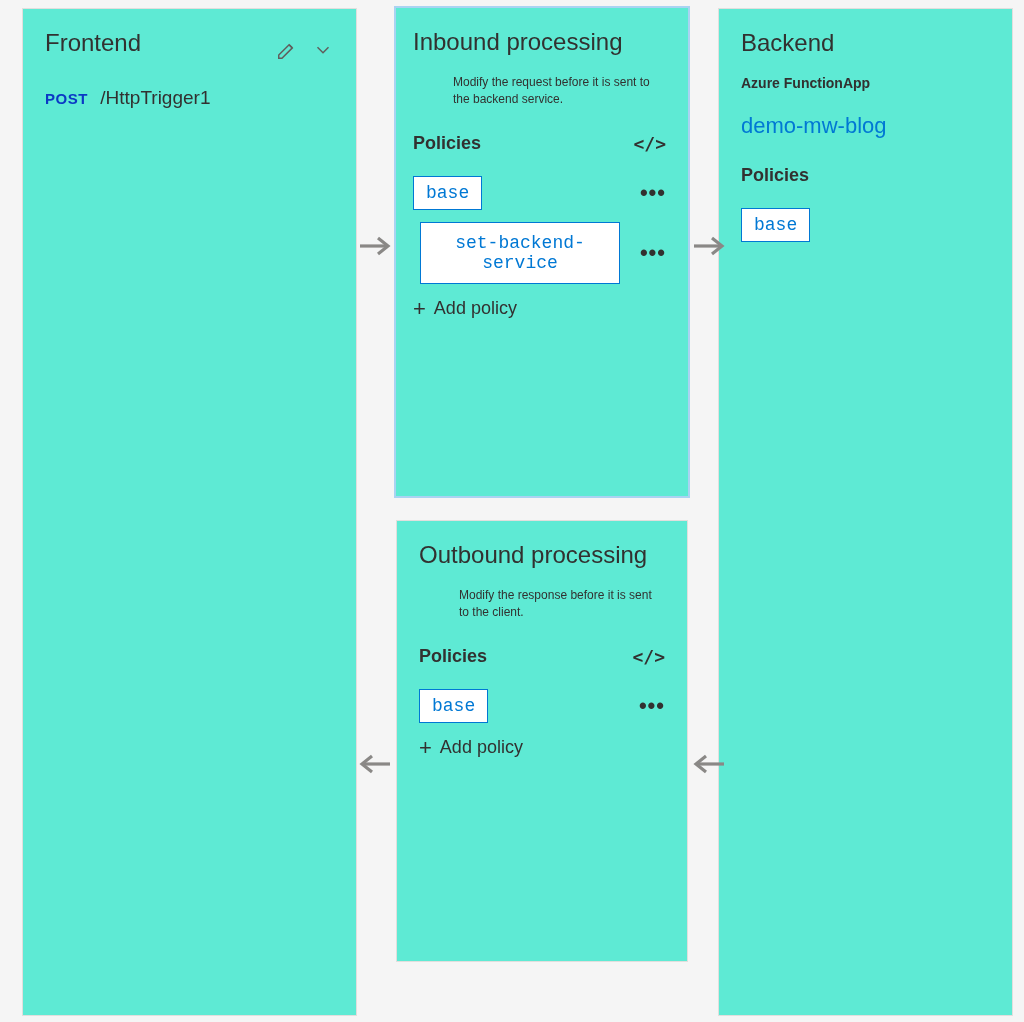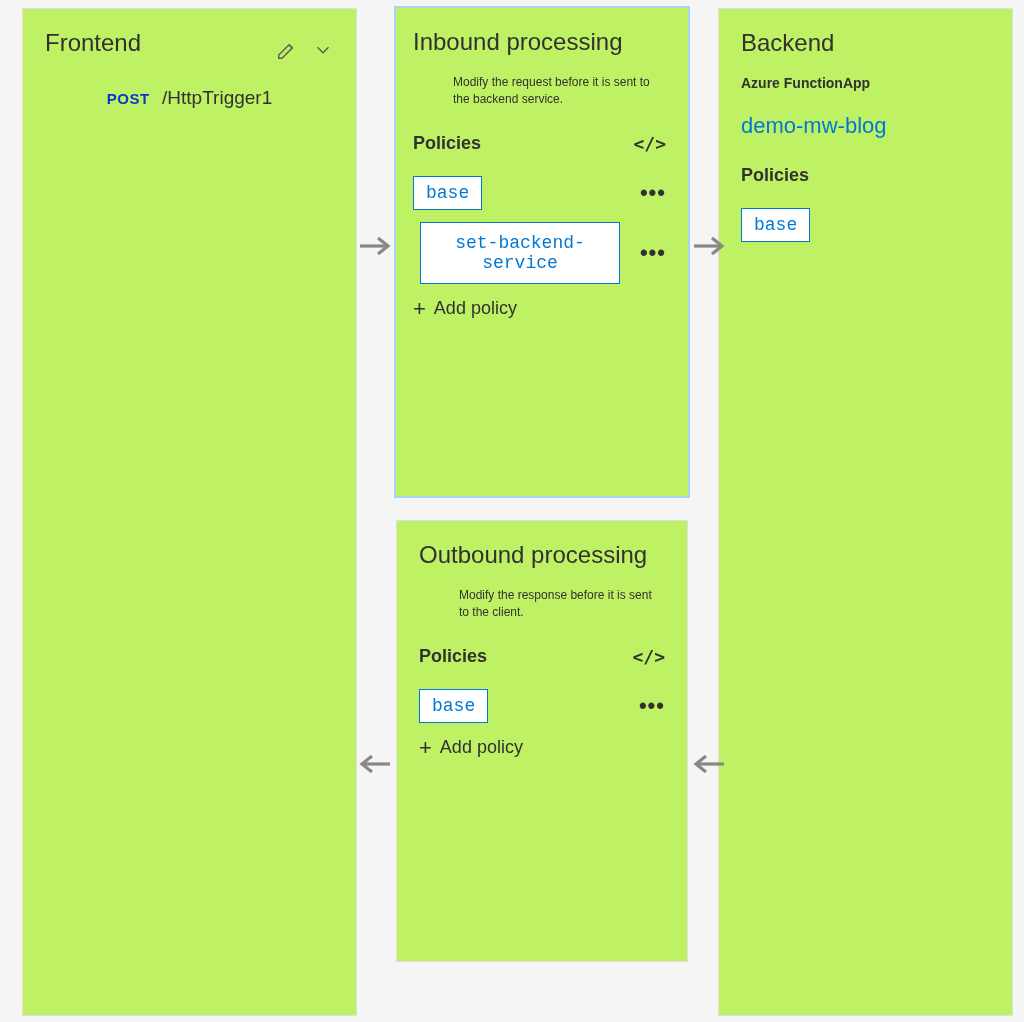--- a/index.html
+++ b/index.html
@@ -7,21 +7,21 @@
     font-family: "Segoe UI", -apple-system, BlinkMacSystemFont, sans-serif;
     background: #f5f5f5;
     width: 1024px;
     height: 1022px;
     font-size: 16px;
     color: #323130;
     position: relative;
   }
   .panel {
     position: absolute;
-    background: #bef264;
+    background: #5eead4;
     border: 1px solid #e1dfdd;
     padding: 20px 22px;
   }
   .panel.selected { border: 2px solid #a9d3f2; padding-left: 17px; }
   .panel-title {
     font-size: 24px;
     font-weight: 400;
     color: #323130;
     margin-bottom: 18px;
   }
@@ -47,21 +47,21 @@
     display: inline-block;
   }
   .policy-chip.wide { width: 200px; padding: 10px 12px; margin-left: 7px; }
   .ellipsis { font-size: 22px; font-weight: 700; letter-spacing: 1px; color: #323130; cursor: pointer; line-height: 1; }
 
   .add-policy { display: flex; align-items: center; gap: 8px; font-size: 18px; color: #323130; cursor: pointer; margin-top: 14px; }
   .add-policy .plus { font-size: 22px; font-weight: 300; line-height:1; }
 
   .method-badge { color: #0b39c5; font-weight: 700; font-size: 15px; letter-spacing: .5px; margin-right: 8px; }
   .route { font-size: 19px; color: #323130; }
-  .frontend-op { margin-top: 12px; cursor: pointer; text-align: center; }
+  .frontend-op { margin-top: 12px; cursor: pointer; }
 
   .link { color: #0078d4; font-size: 22px; cursor: pointer; margin-bottom: 26px; display:inline-block; }
   .bold { font-weight: 700; font-size: 14px; margin-bottom: 22px; }
 
   .arrow { position: absolute; color: #8a8886; }
   .arrow svg { display:block; }
 
   
   #frontend-panel { left: 22px; top: 8px; width: 335px; height: 1008px; }
   #inbound-panel  { left: 394px; top: 6px;  width: 296px; height: 492px; }

